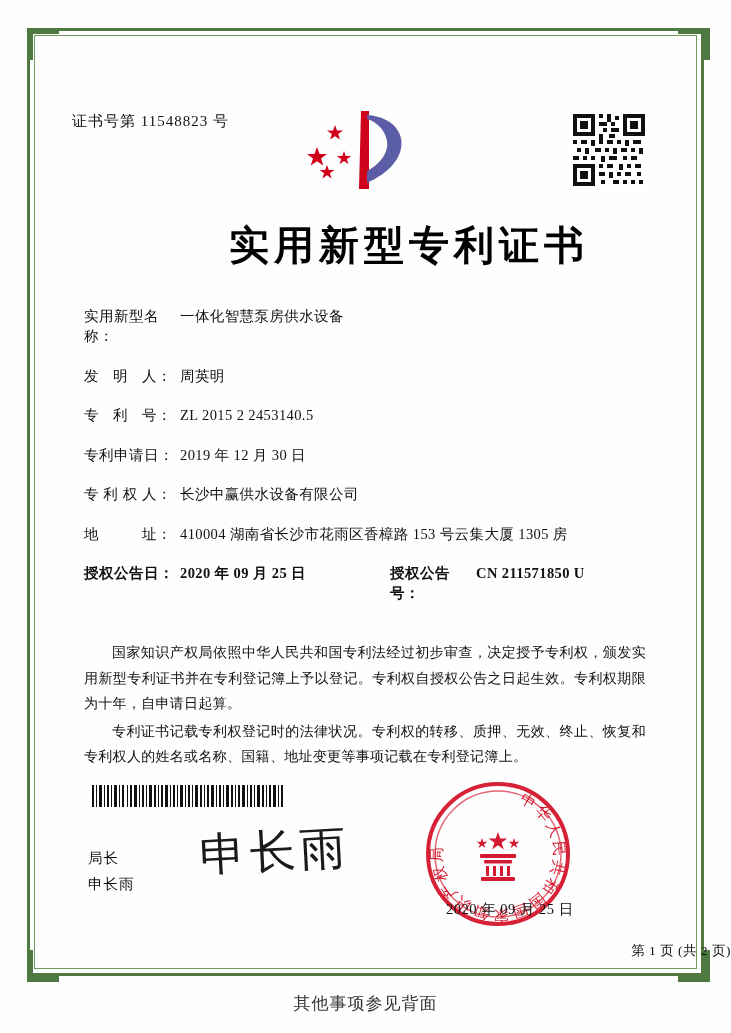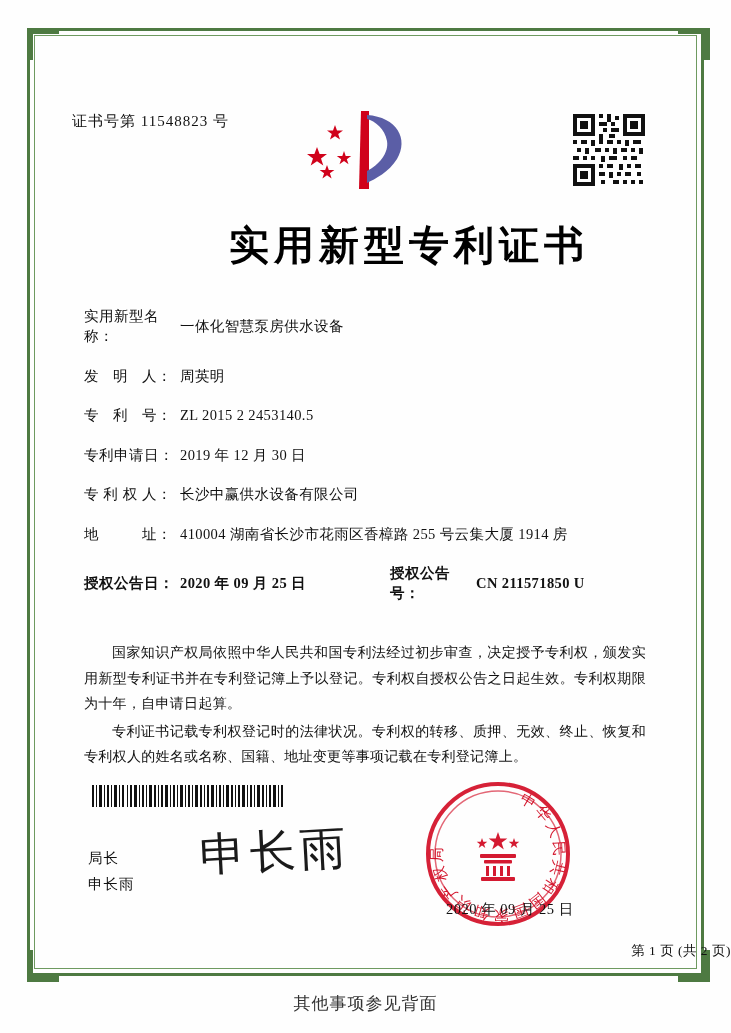--- a/index.html
+++ b/index.html
@@ -100,21 +100,21 @@
 
   
   .fields {
     position: absolute;
     left: 84px;
     top: 306px;
     width: 570px;
   }
   .field-row {
     display: flex;
-    align-items: center;
+    align-items: flex-start;
     margin-bottom: 19.5px;
     font-size: 14.5px;
     line-height: 20px;
   }
   .field-label {
     width: 96px;
     flex: 0 0 96px;
     color: #111;
     letter-spacing: 0.5px;
   }
@@ -358,21 +358,21 @@
         <span>人：</span>
       </span>
       <span class="field-value">长沙中赢供水设备有限公司</span>
     </div>
 
     <div class="field-row">
       <span class="field-label spread">
         <span>地</span>
         <span>址：</span>
       </span>
-      <span class="field-value">410004 湖南省长沙市花雨区香樟路 255 号云集大厦 1914 房</span>
+      <span class="field-value">410004 湖南省长沙市花雨区香樟路 153 号云集大厦 1305 房</span>
     </div>
 
     <div class="field-row dual">
       <span class="field-label">授权公告日：</span>
       <span class="field-value">2020 年 09 月 25 日</span>
       <span class="field-label sub-label">授权公告号：</span>
       <span class="field-value">CN 211571850 U</span>
     </div>
 
   </div>

